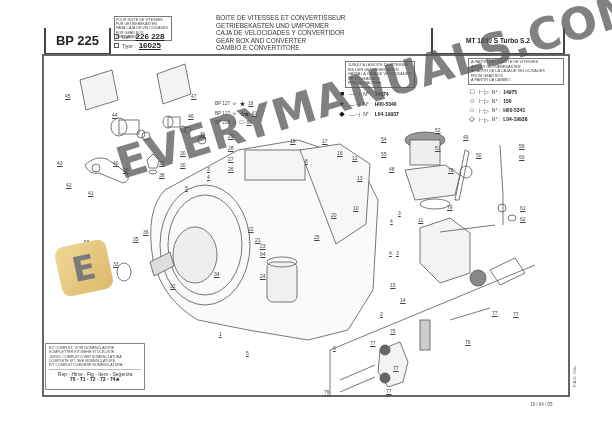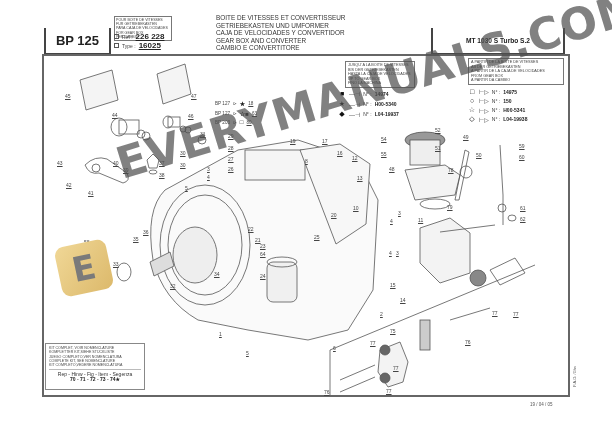--- a/index.html
+++ b/index.html
@@ -29,21 +29,21 @@
   .side-code { position:absolute; left:572px; top:366px; font-size:4px; color:#555; writing-mode:vertical-rl; transform:rotate(180deg); }
   .watermark { position:absolute; left:110px; top:140px; font-family:"DejaVu Sans", sans-serif; font-weight:bold; font-size:44px; color:rgba(80,80,80,0.72); transform:rotate(-17deg); transform-origin:left top; letter-spacing:1px; white-space:nowrap; pointer-events:none; }
   .logo { position:absolute; left:58px; top:243px; width:52px; height:50px; border-radius:9px; background:linear-gradient(135deg,#f0d796,#dcb96b); transform:rotate(-12deg); display:flex; align-items:center; justify-content:center; }
   .logo span { font-family:"DejaVu Sans", sans-serif; font-weight:bold; font-size:34px; color:#7a7a7a; }
   svg.drawing { position:absolute; left:0; top:0; }
 </style>
 </head>
 <body>
 
 <div class="bp-box">
-  <span>BP 125</span>
+  <span>BP 225</span>
 </div>
 <div class="note-small">
   <div>POUR BOITE DE VITESSES</div>
   <div>FUR GETRIEBEKASTEN</div>
   <div>PARA CAJA DE VELOCIDADES</div>
   <div>FOR GEAR BOX</div>
   <div>PER CAMBIO</div>
 </div>
 <div class="type-line" style="left:114px;top:41px;">
   <span class="chk"></span>

